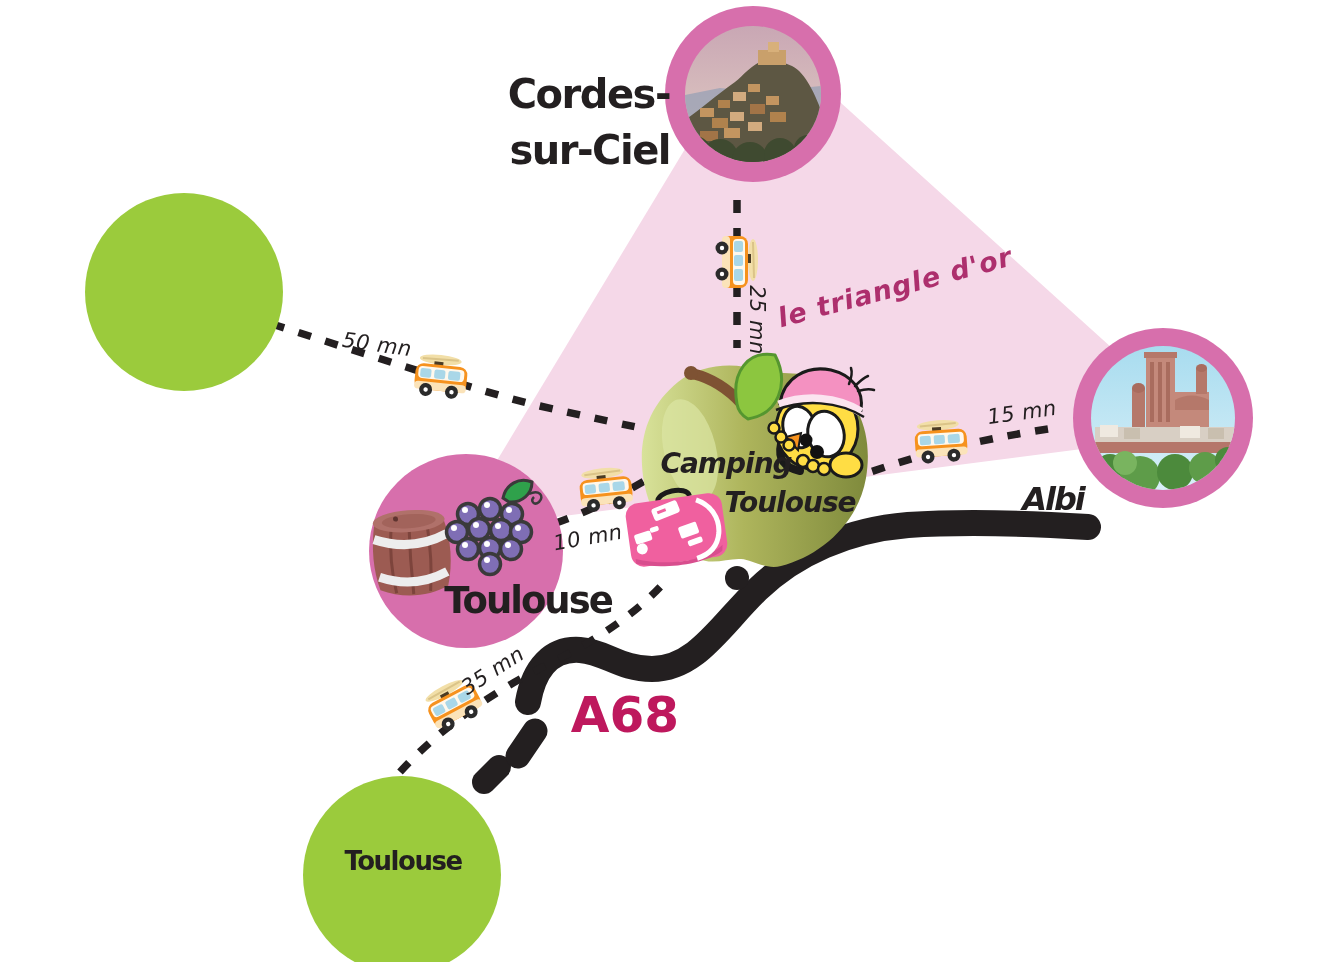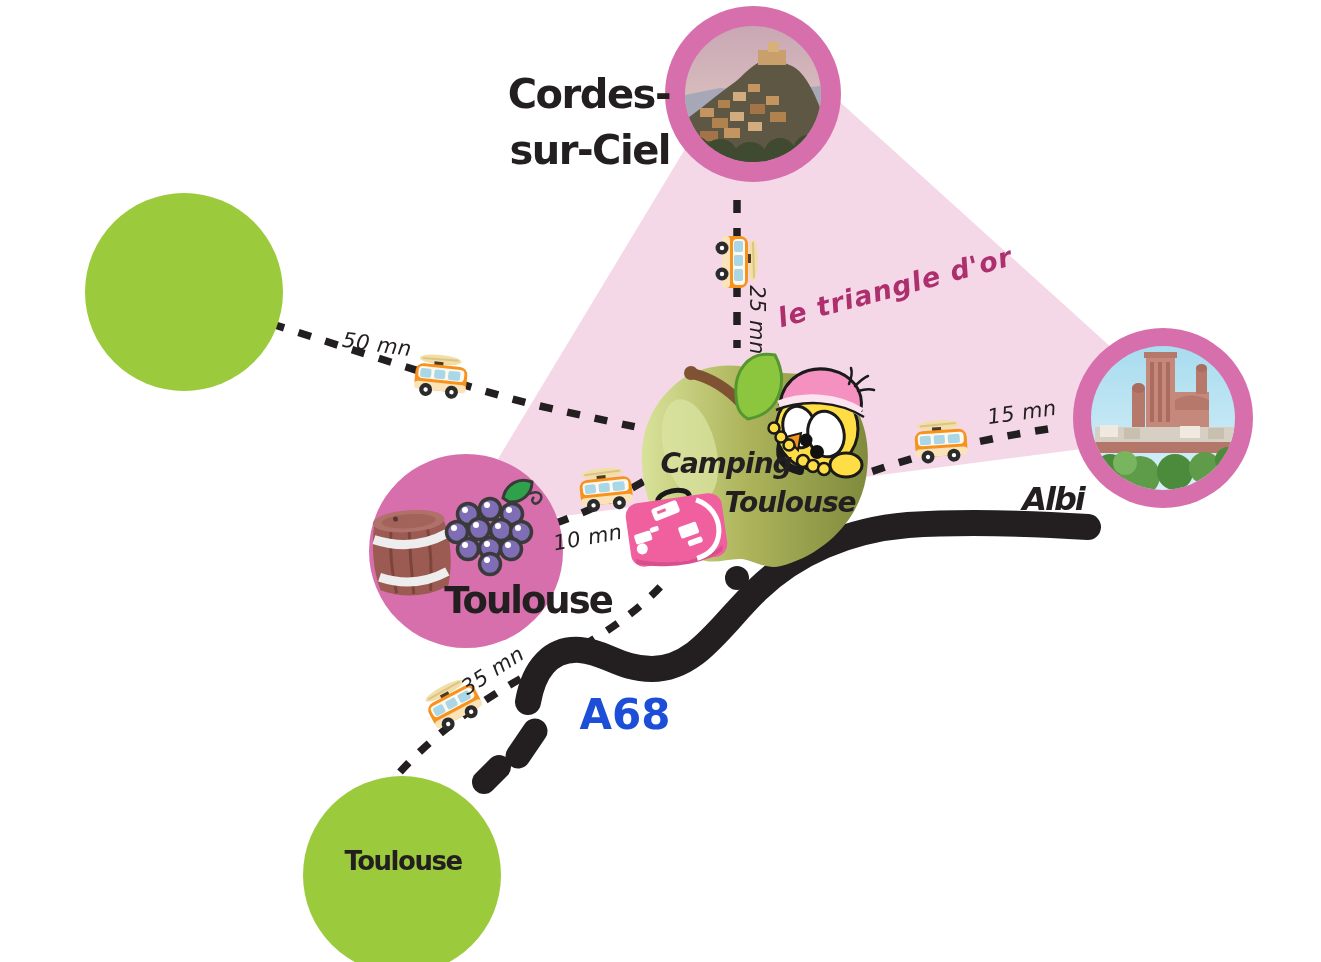--- a/index.html
+++ b/index.html
@@ -15,21 +15,21 @@
   .city{letter-spacing:-1.5px;}
   .rightal{transform:translate(-100%,-50%);}
   .duration{
     font-weight:normal;font-style:italic;font-size:21px;color:#231F20;
     letter-spacing:0.5px;
   }
   .script{
     font-style:italic;font-weight:bold;color:#AD2F6D;font-size:27px;
     letter-spacing:1px;
   }
-  .hwy{color:#1d4ed8;font-size:42px;letter-spacing:0px;}
+  .hwy{color:#be185d;font-size:50px;letter-spacing:0px;}
   .camp{font-size:28px;letter-spacing:-1px;font-style:italic;}
 </style>
 </head>
 <body>
 
 <div class="stage">
 
 <svg class="art" viewBox="0 0 1321 962">
   <defs>
     <linearGradient id="appleGrad" x1="0" y1="0" x2="1" y2="0">

